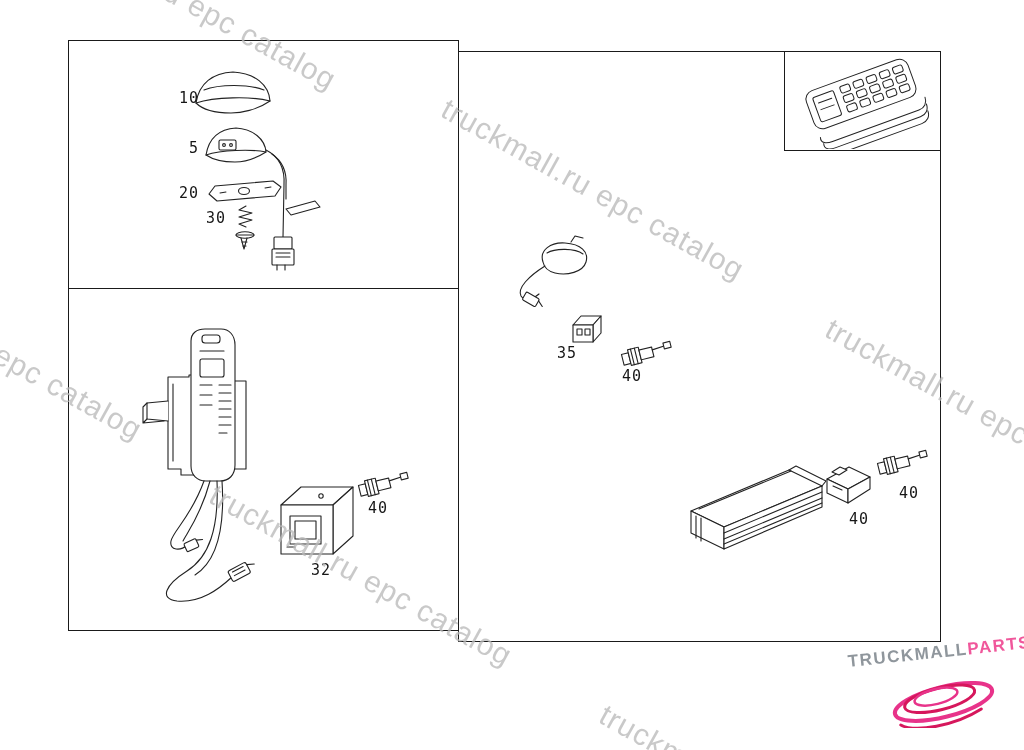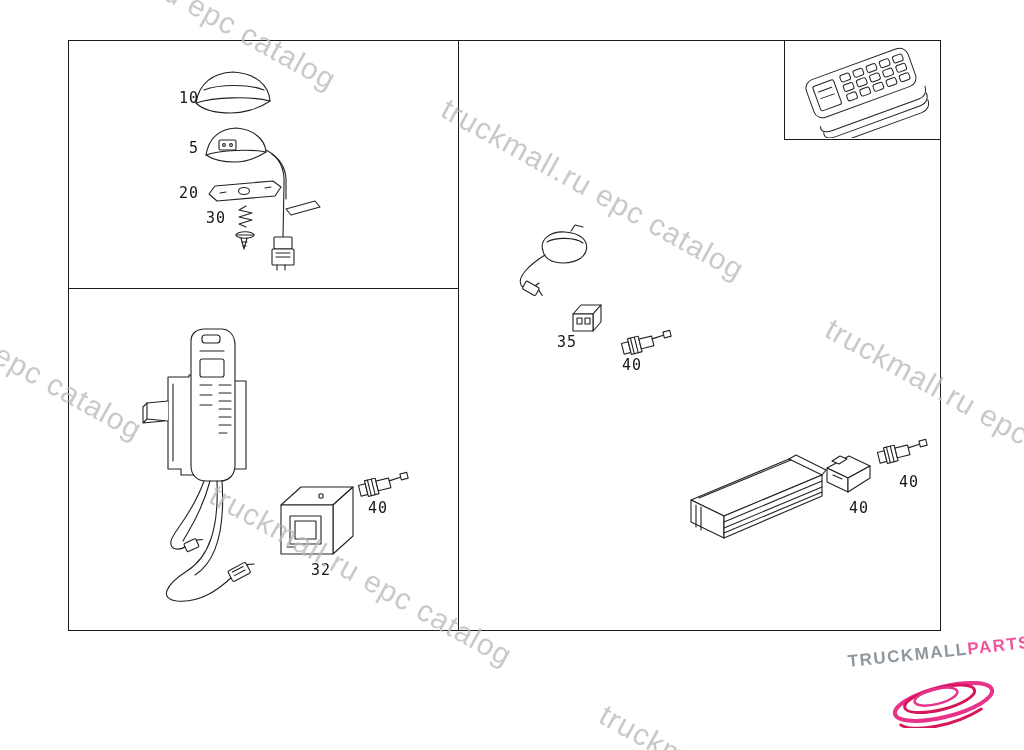--- a/index.html
+++ b/index.html
@@ -4,21 +4,21 @@
 <style>
   * { margin:0; padding:0; box-sizing:border-box; }
   html,body { background:#fff; }
   body { width:1024px; height:750px; overflow:hidden; font-family:"Liberation Sans", sans-serif; }
   .page { position:relative; width:1024px; height:750px; background:#fff; overflow:hidden; }
 
   .panel { position:absolute; border:1px solid #1a1a1a; background:transparent; z-index:1; }
   .panel svg { position:absolute; left:0; top:0; }
   .panel-a { left:68px;  top:40px;  width:391px; height:249px; }
   .panel-b { left:68px;  top:288px; width:391px; height:343px; }
-  .panel-c { left:458px; top:40px;  width:483px; height:591px; }
+  .panel-c { left:458px; top:51px;  width:483px; height:591px; }
   .panel-d { position:absolute; right:0; top:0; width:156px; height:99px;
              border-left:1px solid #1a1a1a; border-bottom:1px solid #1a1a1a; background:#fff; }
   .panel-d svg { position:absolute; left:0; top:0; }
 
   .plabel { position:absolute; font-family:"DejaVu Sans Mono", monospace;
             font-size:15px; color:#161616; letter-spacing:1px; z-index:2; }
 
   .wm { position:absolute; font-size:30px; color:rgba(186,186,186,0.78);
         white-space:nowrap; transform-origin:0 0; transform:rotate(29deg);
         letter-spacing:1px; z-index:4; pointer-events:none; }

